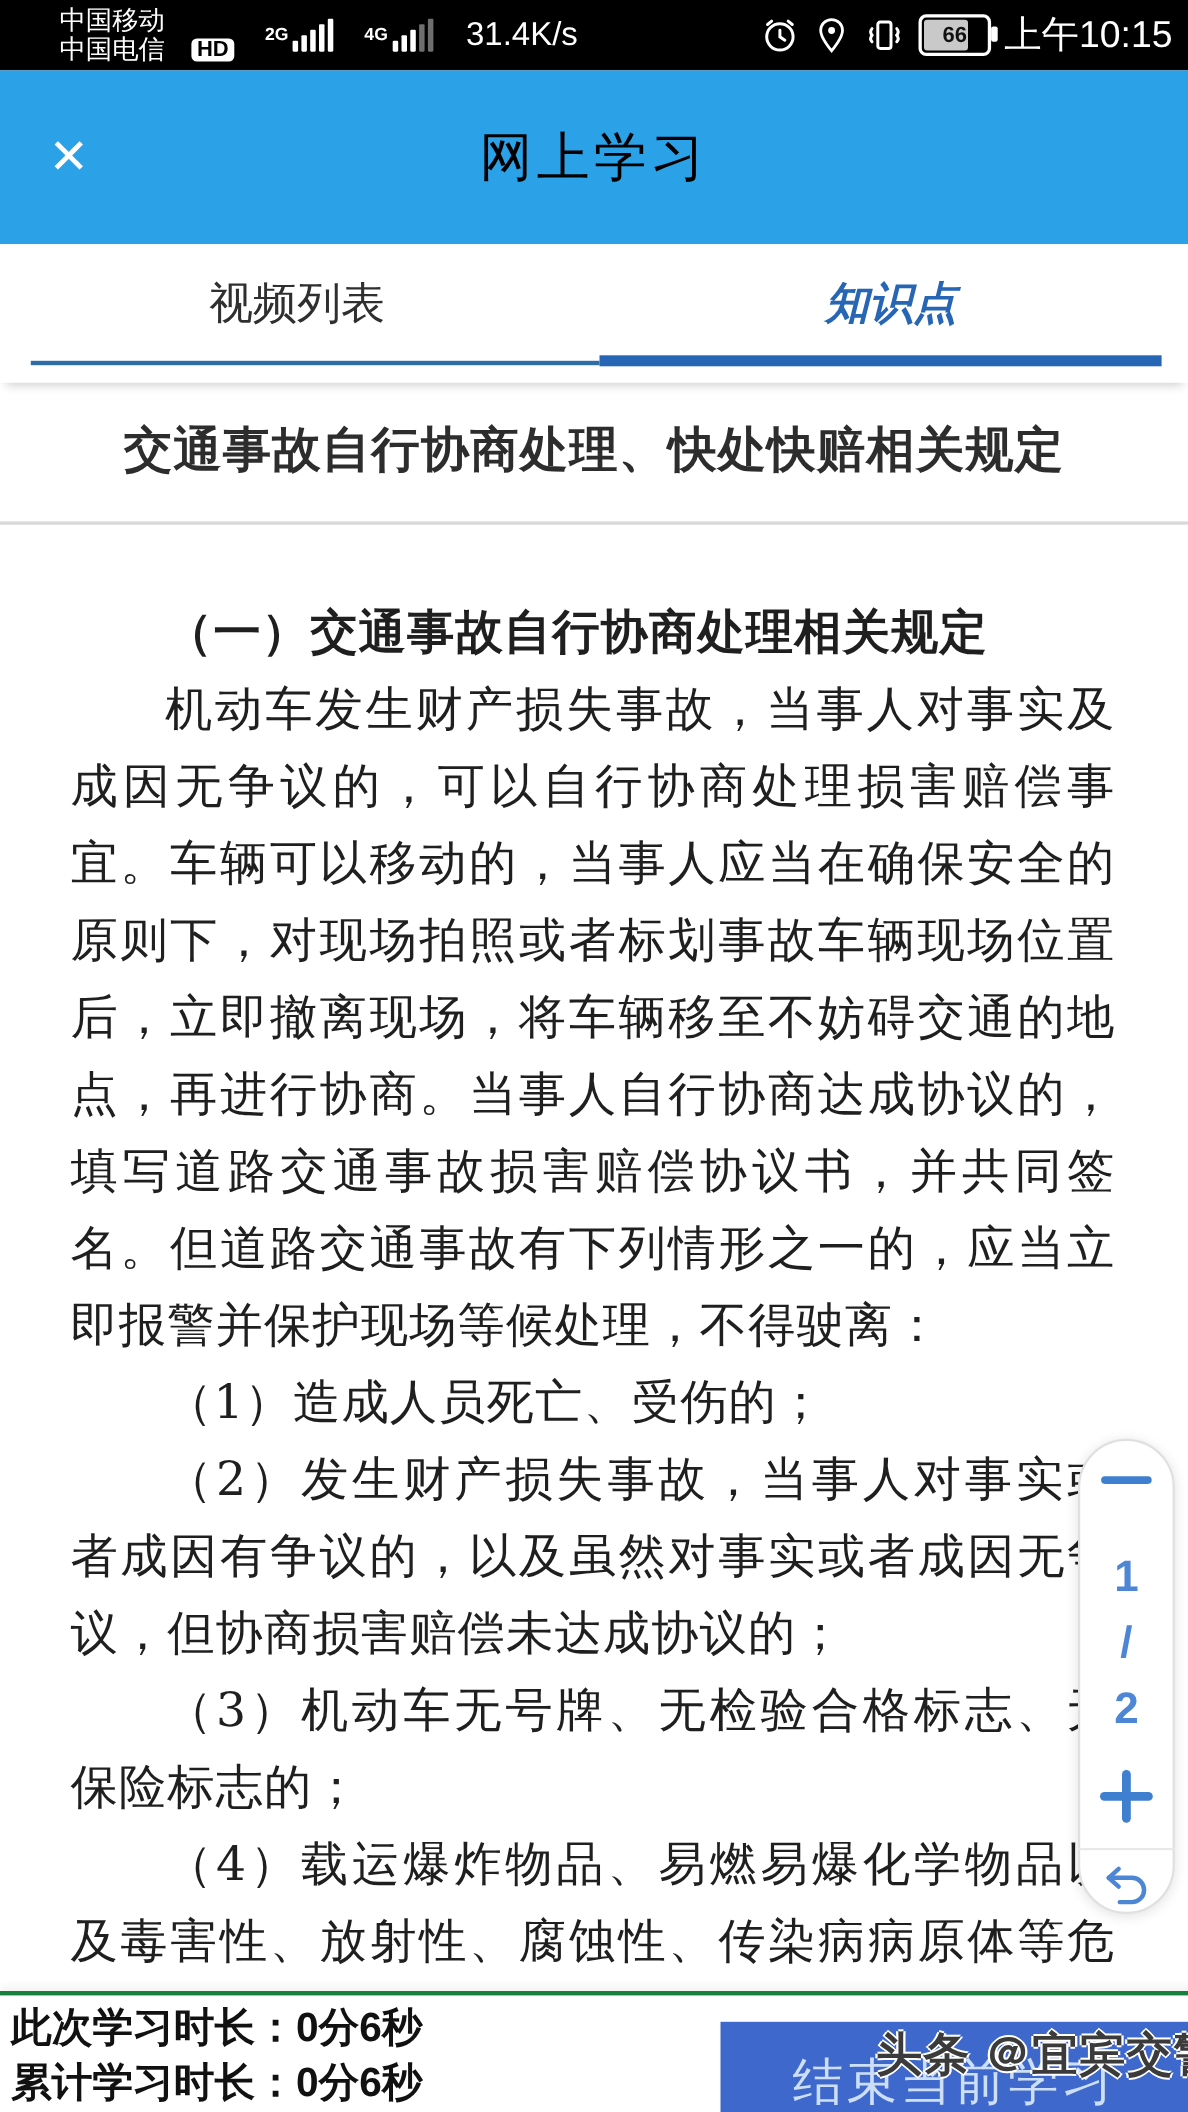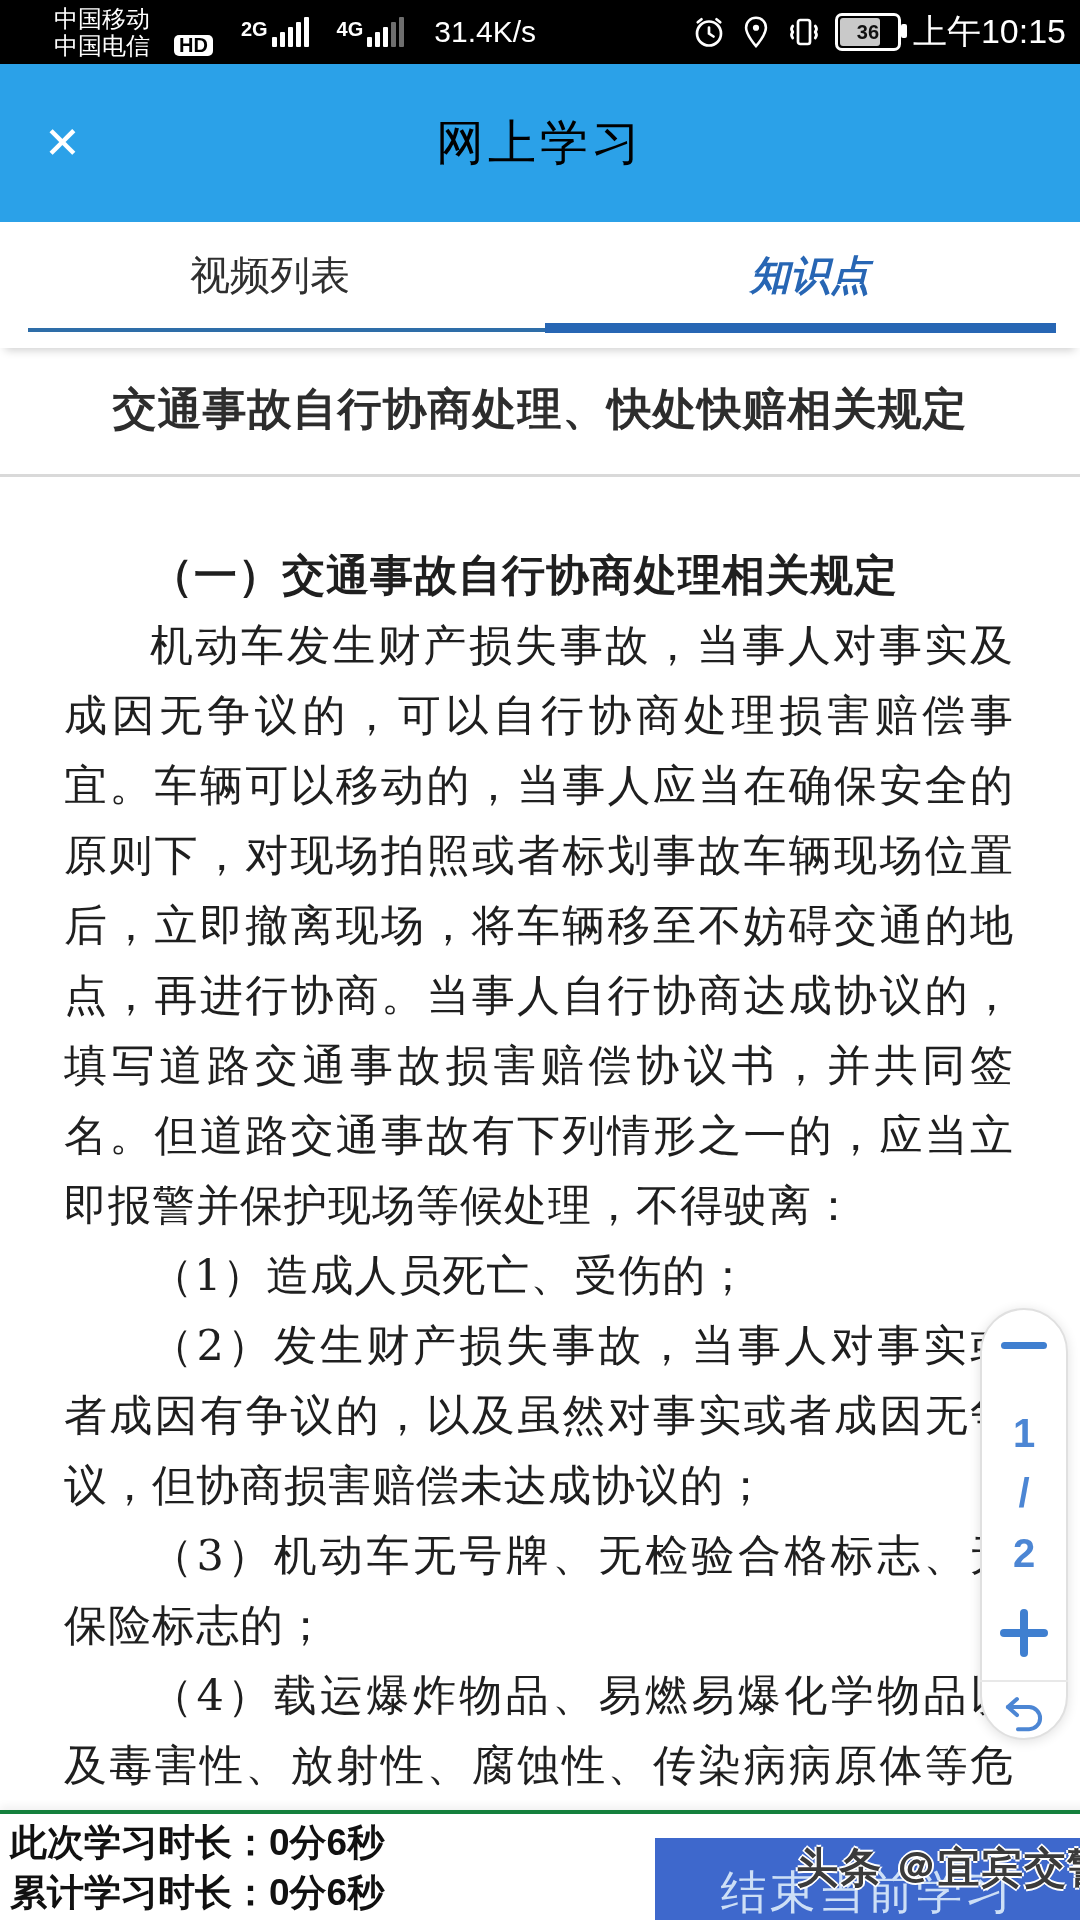--- a/index.html
+++ b/index.html
@@ -7,21 +7,21 @@
           font-family:"Liberation Sans",sans-serif;}
 
   
   .status-bar{position:absolute;top:0;left:0;width:1080px;height:64px;background:#000;
               color:#fff;display:flex;align-items:center;}
   .carrier{margin-left:54px;font-size:24px;line-height:27px;}
   .carrier .row2{display:flex;align-items:center;gap:24px;}
   .hd-badge{background:#fff;color:#000;font-size:20px;font-weight:bold;border-radius:5px;
             padding:1px 5px;line-height:19px;}
   .signal-group{display:flex;align-items:flex-end;margin-left:28px;}
-  .net-label{font-size:20px;font-weight:bold;margin-right:4px;margin-bottom:6px;}
+  .net-label{font-size:16px;font-weight:bold;margin-right:4px;margin-bottom:6px;}
   .bars{display:flex;align-items:flex-end;gap:3px;}
   .bar{width:5px;background:#fff;border-radius:1px;}
   .bar.dim{background:#6e6e6e;}
   .speed{font-size:30px;margin-left:30px;}
   .sb-right{margin-left:auto;display:flex;align-items:center;gap:12px;margin-right:14px;}
   .sb-icon{display:block;}
   .battery{position:relative;width:60px;height:32px;border:3px solid #fff;border-radius:7px;
            display:flex;align-items:center;justify-content:center;}
   .battery .fill{position:absolute;left:2px;top:2px;bottom:2px;width:66%;background:#c9c9c9;border-radius:3px;}
   .battery .lvl{position:relative;font-size:20px;color:#111;font-weight:bold;}
@@ -130,21 +130,21 @@
       </svg>
       <svg class="sb-icon" width="38" height="36" viewBox="0 0 24 24" fill="none" stroke="#fff" stroke-width="1.8" stroke-linecap="round">
         <rect x="8" y="4" width="8" height="16" rx="1.5"></rect>
         <path d="M4.5 8c-1.2 1.4-1.2 2.6 0 4"></path>
           <path d="M4.5 12c-1.2 1.4-1.2 2.6 0 4"></path>
         <path d="M19.5 8c1.2 1.4 1.2 2.6 0 4"></path>
           <path d="M19.5 12c1.2 1.4 1.2 2.6 0 4"></path>
       </svg>
       <div class="battery">
         <div class="fill"></div>
-        <span class="lvl">36</span>
+        <span class="lvl">66</span>
         <div class="nub"></div>
       </div>
       <span class="clock-text">上午10:15</span>
     </div>
   </div>
 
   <div class="app-header">
     <span class="close-btn">✕</span>
     <div class="app-title">网上学习</div>
   </div>

